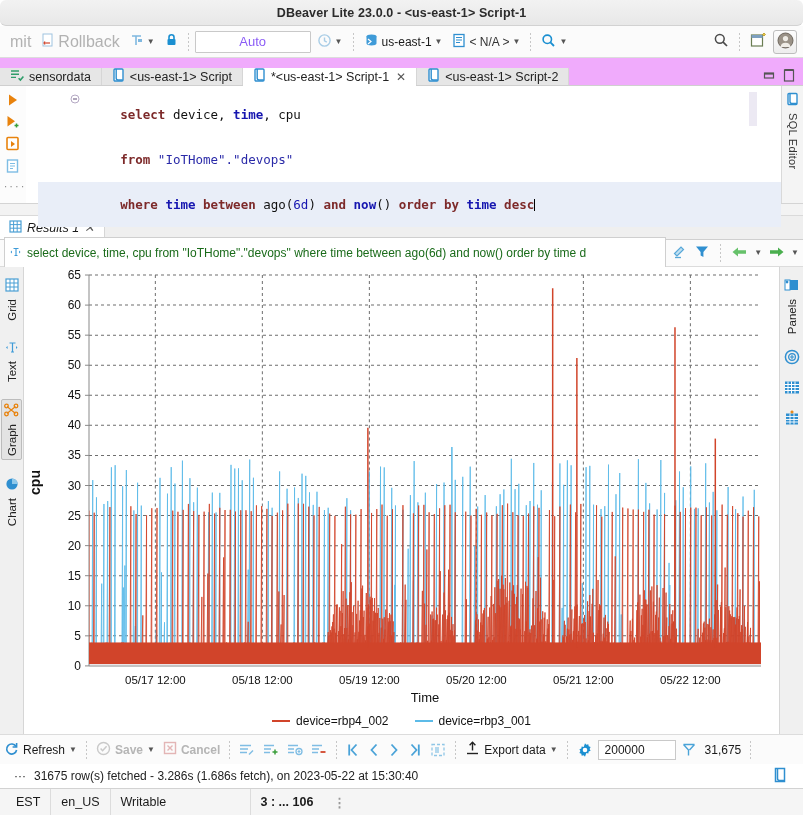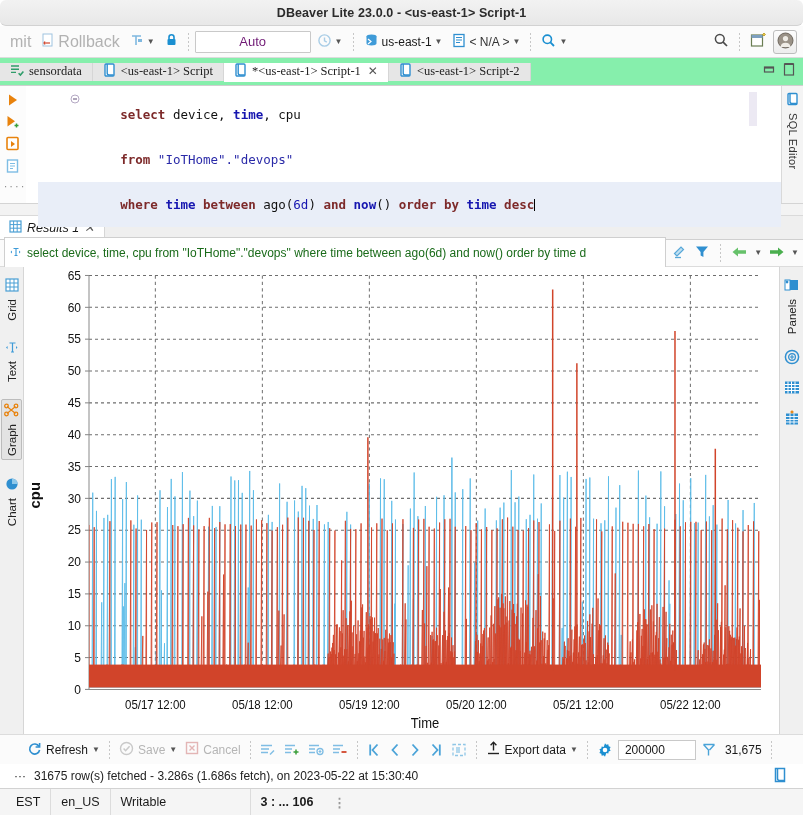--- a/index.html
+++ b/index.html
@@ -30,38 +30,38 @@
     display: flex; align-items: center; padding: 0 6px;
     gap: 2px;
   }
   .tb-item { display: flex; align-items: center; gap: 3px; padding: 2px 4px; border-radius: 3px; white-space: nowrap; }
   .tb-label { font-size: 16px; }
   .tb-label.dim { color: #b2b2b2; }
   .tb-sep { width: 1px; height: 18px; margin: 0 4px; background: repeating-linear-gradient(#c7c7c7 0 2px, transparent 2px 4px); }
   .auto-box {
     width: 116px; height: 22px; border: 1px solid #c9c9c9; background: #fff;
     display: flex; align-items: center; justify-content: center;
-    font-size: 13px; color: #701a75; border-radius: 1px;
+    font-size: 13px; color: #8b5cf6; border-radius: 1px;
   }
   .caret { font-size: 8px; color: #555; line-height: 1; }
   .tb-spacer { flex: 1; }
   .combo-text { font-size: 12px; color: #1a1a1a; }
   .combo-text.na { color: #333; }
   .avatar-btn {
     width: 24px; height: 24px; border: 1px solid #bdbdbd; border-radius: 3px;
     background: linear-gradient(#fdfdfd,#ededed);
     display: flex; align-items: center; justify-content: center;
   }
 
   
   .tabbar {
     height: 28px; min-height: 28px;
-    background: #86efac;
+    background: #f0abfc;
     border-bottom: 1px solid #cfcfcf;
-    display: flex; align-items: center; position: relative; font-family: Liberation Serif, serif;
+    display: flex; align-items: flex-end; position: relative;
   }
   .etab {
     display: flex; align-items: center; gap: 5px;
     padding: 0 10px; font-size: 12.5px;
     border-right: 1px solid #d6d6d6;
     background: #e6e6e6; color: #222;
     position: relative;
   }
   .etab.active { background: #ffffff; }
   .etab.active::after { content:""; position:absolute; left:0; right:0; bottom:-1px; height:2px; background:#ffffff; }
@@ -128,24 +128,24 @@
   .chart-area { flex: 1; display: flex; flex-direction: column; background: #fff; min-width: 0; }
   .plot-holder { flex: 1; position: relative; }
   svg.chart { display: block; width: 100%; height: 100%; }
   .legend-row { height: 26px; min-height:26px; display:flex; align-items:center; justify-content:center; gap: 26px; }
   .legend-item { display:flex; align-items:center; gap:6px; font-size: 12px; color:#111; }
   .legend-swatch { width: 18px; height: 2px; }
 
   
   .bottombar {
     height: 30px; min-height:30px; background:#fbfbfb; border-top:1px solid #dcdcdc;
-    display:flex; align-items:center; gap:2px; padding: 0 24px;
+    display:flex; align-items:center; gap:2px; padding: 0 1px;
   }
   .bt { display:flex; align-items:center; gap:4px; font-size:12px; padding: 2px 3px; white-space:nowrap; }
-  .bt.dim { color:#b5b5b5; }
+  .bt.dim { color:#b5b5b5;font-weight:bold; }
   .num-input { width: 78px; height: 20px; border:1px solid #c9c9c9; background:#fff; font-size:12px; display:flex; align-items:center; padding-left:6px; }
   .statusline { height: 24px; min-height:24px; display:flex; align-items:center; gap:8px; padding: 0 14px; font-size:12px; color:#222; background:#fff; }
 
   
   .statusbar {
     height: 27px; min-height:27px; background:#f5f5f5; border-top:1px solid #d2d2d2;
     display:flex; align-items:stretch; font-size:12.5px;
   }
   .sb-cell { display:flex; align-items:center; padding: 0 10px; border-right:1px solid #dcdcdc; }
   .sb-cell.first { padding-left: 16px; }
@@ -564,20 +564,30 @@
               <text x="131.343949044586" y="416" text-anchor="middle" font-family="Liberation Sans, sans-serif" font-size="11.5" fill="#111">05/17 12:00</text>
               <text x="238.35031847133757" y="416" text-anchor="middle" font-family="Liberation Sans, sans-serif" font-size="11.5" fill="#111">05/18 12:00</text>
               <text x="345.3566878980892" y="416" text-anchor="middle" font-family="Liberation Sans, sans-serif" font-size="11.5" fill="#111">05/19 12:00</text>
               <text x="452.3630573248407" y="416" text-anchor="middle" font-family="Liberation Sans, sans-serif" font-size="11.5" fill="#111">05/20 12:00</text>
               <text x="559.3694267515923" y="416" text-anchor="middle" font-family="Liberation Sans, sans-serif" font-size="11.5" fill="#111">05/21 12:00</text>
               <text x="666.375796178344" y="416" text-anchor="middle" font-family="Liberation Sans, sans-serif" font-size="11.5" fill="#111">05/22 12:00</text>
             </g>
           <text x="401" y="434" font-family="Liberation Sans, sans-serif" font-size="13" fill="#111" text-anchor="middle">Time</text>
         </svg>
       </div>
+      <div class="legend-row">
+        <div class="legend-item">
+          <span class="legend-swatch" id="sw0" style="background: rgb(209, 68, 42);"></span>
+          <span>device=rbp4_002</span>
+        </div>
+        <div class="legend-item">
+          <span class="legend-swatch" id="sw1" style="background: rgb(92, 187, 232);"></span>
+          <span>device=rbp3_001</span>
+        </div>
+      </div>
     </div>
 
     <div class="right-rail">
       <div class="rail-item">
         <span class="rail-label">Panels</span>
         <span>
           <svg width="15" height="14" viewBox="0 0 15 14">
               <rect x="1" y="2" width="13" height="10" fill="#2f8fd0"></rect>
               <rect x="1" y="2" width="5" height="10" fill="#fff" stroke="#2f8fd0"></rect>
               <circle cx="3" cy="4" r="1.4" fill="#2f8fd0"></circle>

